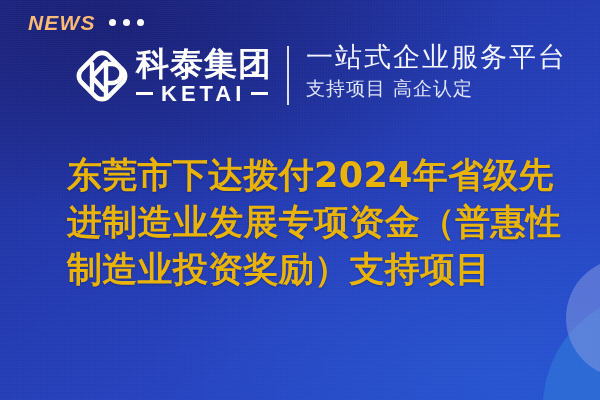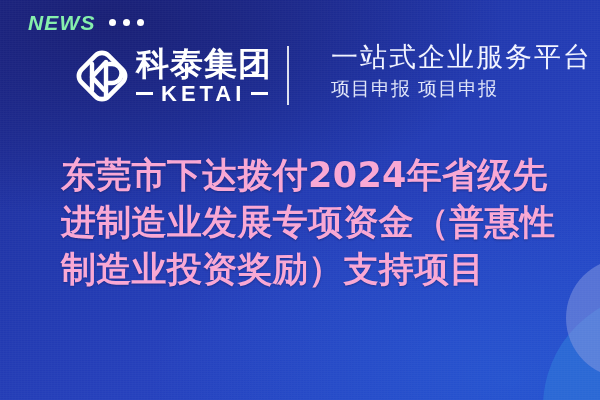--- a/index.html
+++ b/index.html
@@ -61,21 +61,21 @@
   
   .news-row {
     position: absolute;
     left: 28px;
     top: 12px;
     display: flex;
     align-items: center;
     gap: 13px;
   }
   .news-word {
-    color: #86efac;
+    color: #fdba74;
     font-size: 21px;
     font-weight: bold;
     font-style: italic;
     letter-spacing: 1.2px;
     line-height: 1;
     font-family: "Liberation Sans", "DejaVu Sans", sans-serif;
   }
   .news-dots {
     display: flex;
     gap: 7px;
@@ -149,21 +149,20 @@
     height: 59px;
     background: rgba(255,255,255,0.85);
   }
   
   .tagline {
     position: absolute;
     left: 306px;
     top: 41px;
     display: flex;
     flex-direction: column;
-    margin-left: 25px;
   }
   .tagline-main {
     color: #f2f4ff;
     font-size: 27px;
     letter-spacing: 2px;
     line-height: 1.18;
     white-space: nowrap;
     font-family: "DejaVu Serif", "Liberation Serif", serif;
   }
   .tagline-sub {
@@ -171,24 +170,24 @@
     font-size: 19px;
     letter-spacing: 1px;
     line-height: 1.25;
     margin-top: 4px;
     white-space: nowrap;
     font-family: "DejaVu Serif", "Liberation Serif", serif;
   }
   
   .headline {
     position: absolute;
-    left: 61px;
+    left: 67px;
     top: 152px;
     width: 500px;
-    color: #f9a8d4;
+    color: #eab308;
     font-size: 35px;
     font-weight: bold;
     line-height: 1.34;
     letter-spacing: 0.3px;
     font-family: "DejaVu Sans", "Liberation Sans", sans-serif;
     text-shadow: 0 1px 2px rgba(10,18,70,0.35);
   }
 </style>
 </head>
 <body>
@@ -233,18 +232,18 @@
         <span class="brand-en">KETAI</span>
         <span class="rule"></span>
       </div>
     </div>
   </div>
 
   <div class="divider"></div>
 
   <div class="tagline">
     <div class="tagline-main">一站式企业服务平台</div>
-    <div class="tagline-sub">项目申报 项目申报</div>
+    <div class="tagline-sub">支持项目 高企认定</div>
   </div>
 
   <div class="headline">东莞市下达拨付2024年省级先进制造业发展专项资金（普惠性制造业投资奖励）支持项目</div>
 
 </div>
 
 </body></html>

